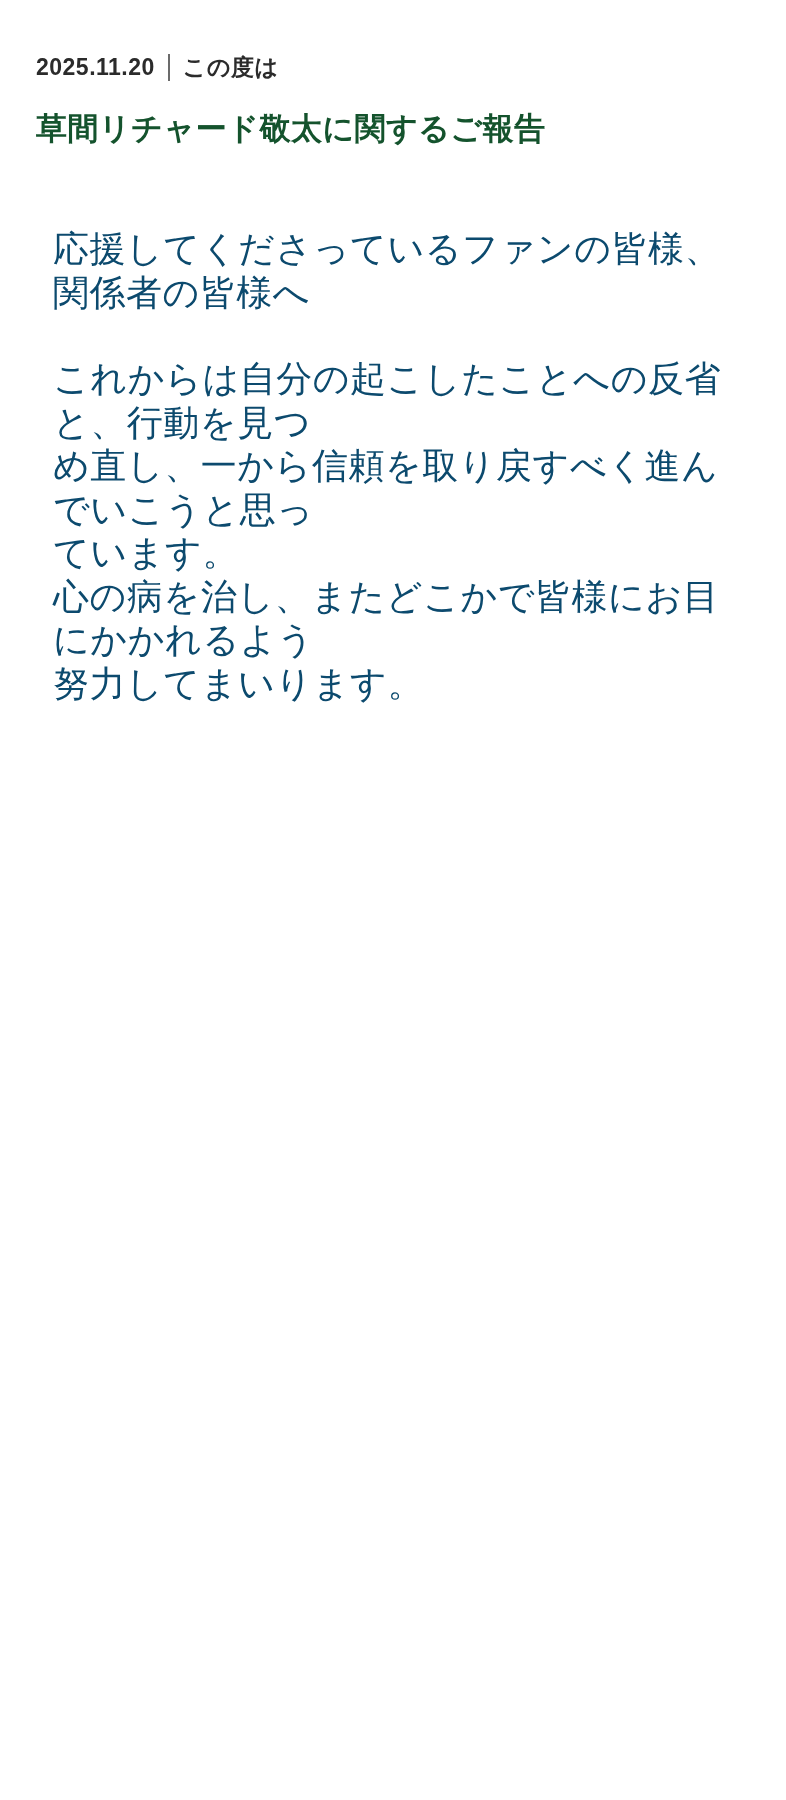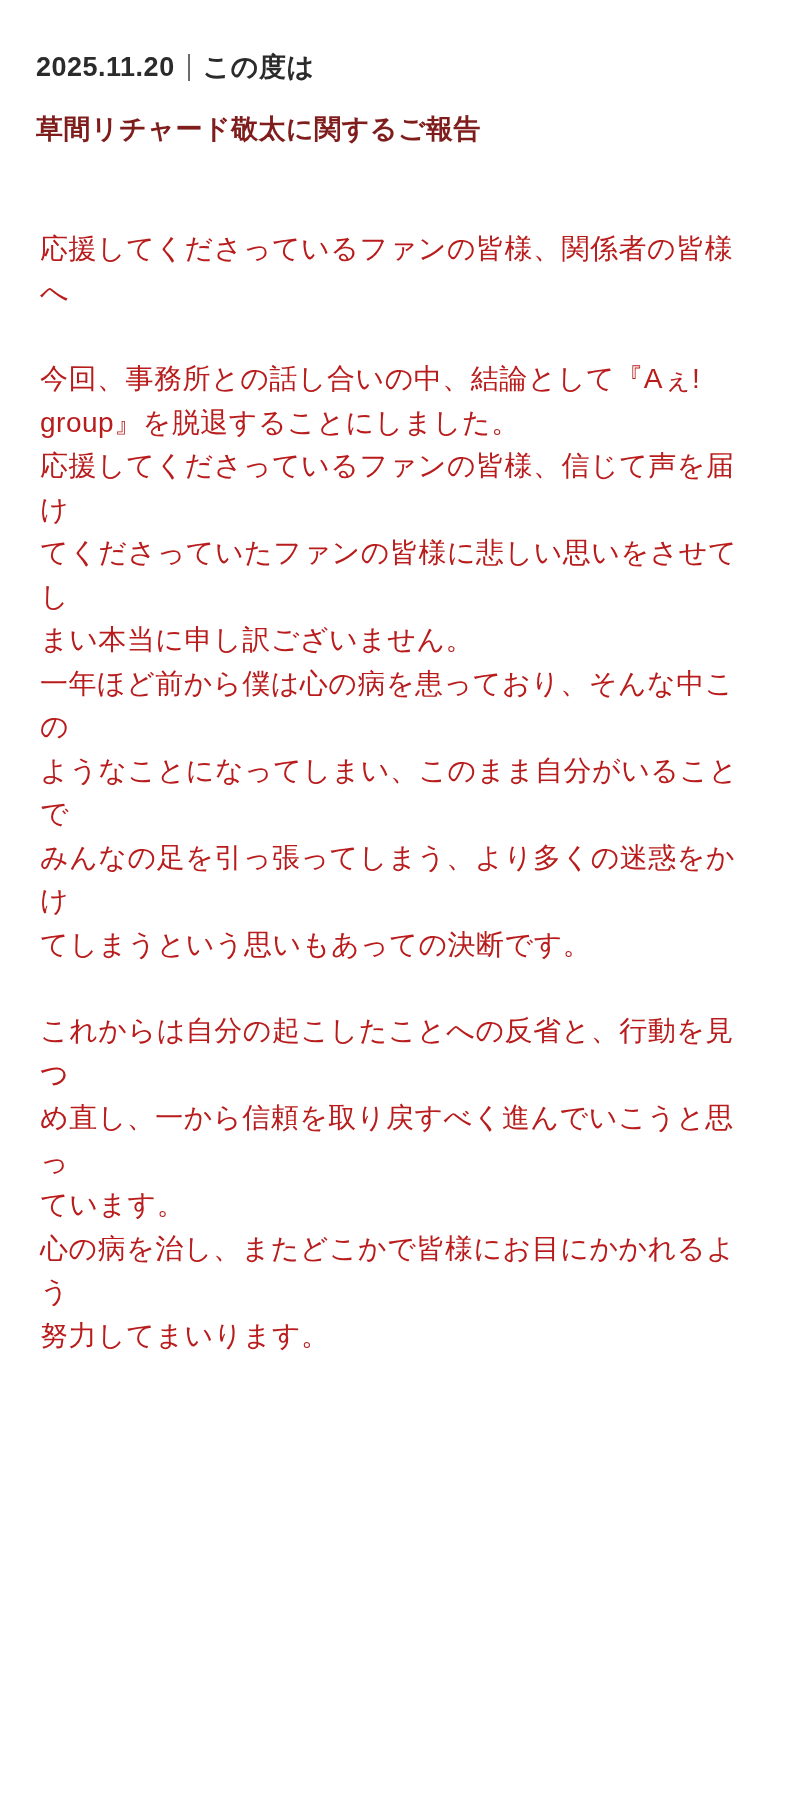--- a/index.html
+++ b/index.html
@@ -17,78 +17,69 @@
   .page {
     box-sizing: border-box;
     width: 786px;
     min-height: 1800px;
     padding: 53px 34px 60px 36px;
     background: #ffffff;
   }
   .meta-row {
     display: flex;
     align-items: center;
-    font-size: 27px;
+    font-size: 23px;
     font-weight: 700;
     color: #2b2b2b;
     letter-spacing: 0.5px;
     line-height: 28px;
   }
   .meta-divider {
     display: inline-block;
     width: 2px;
     height: 27px;
     background: #6b6b6b;
     margin: 0 13px 0 13px;
   }
   .article-title {
-    font-size: 27px;
+    font-size: 31px;
     font-weight: 700;
-    color: #7f1d1d;
+    color: #14532d;
     letter-spacing: 0.5px;
     line-height: 40px;
     margin: 28px 0 78px 0;
   }
   .body-paragraph {
-    font-size: 28px;
+    font-size: 36px;
     font-weight: 400;
-    color: #b91c1c;
+    color: #0c4a6e;
     line-height: 43.5px;
     letter-spacing: 0.5px;
     white-space: pre-line;
-    margin: 0 0 43px 4px;
+    margin: 0 0 43px 17px;
   }
 </style>
 </head>
 <body>
 
 <div class="page">
 
   <div class="meta-row">
     <span>2025.11.20</span>
     <span class="meta-divider"></span>
     <span>この度は</span>
   </div>
 
   <h1 class="article-title">草間リチャード敬太に関するご報告</h1>
 
   <div>
     <p class="body-paragraph">応援してくださっているファンの皆様、関係者の皆様へ</p>
 
 
 
-    <p class="body-paragraph">今回、事務所との話し合いの中、結論として『Aぇ!
-group』を脱退することにしました。
-応援してくださっているファンの皆様、信じて声を届け
-てくださっていたファンの皆様に悲しい思いをさせてし
-まい本当に申し訳ございません。
-一年ほど前から僕は心の病を患っており、そんな中この
-ようなことになってしまい、このまま自分がいることで
-みんなの足を引っ張ってしまう、より多くの迷惑をかけ
-てしまうという思いもあっての決断です。</p>
 
     <p class="body-paragraph">これからは自分の起こしたことへの反省と、行動を見つ
 め直し、一から信頼を取り戻すべく進んでいこうと思っ
 ています。
 心の病を治し、またどこかで皆様にお目にかかれるよう
 努力してまいります。</p>
 
   </div>
 
 </div>

